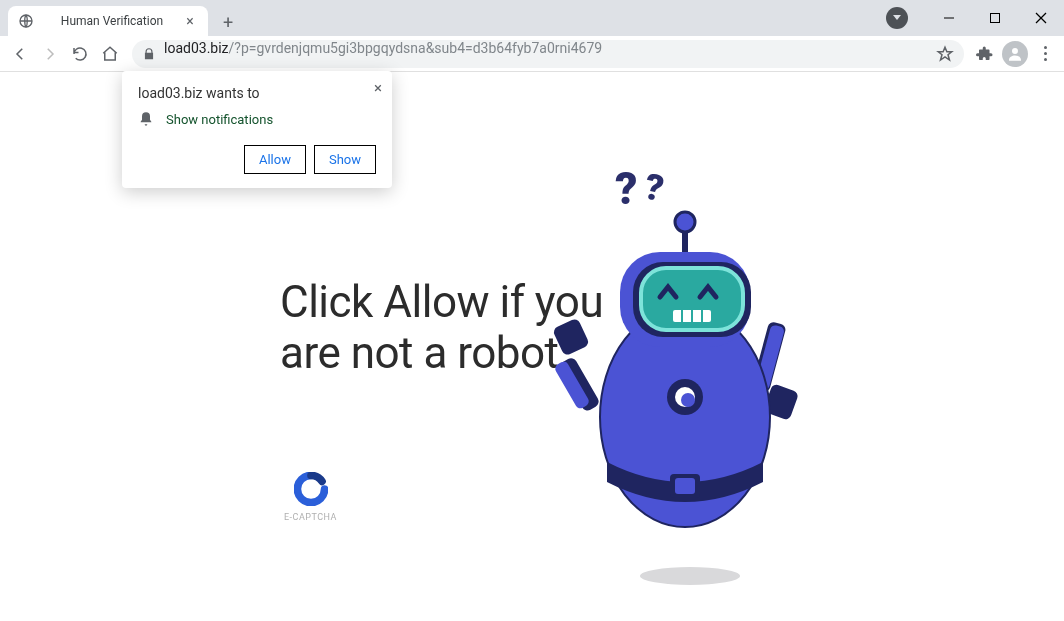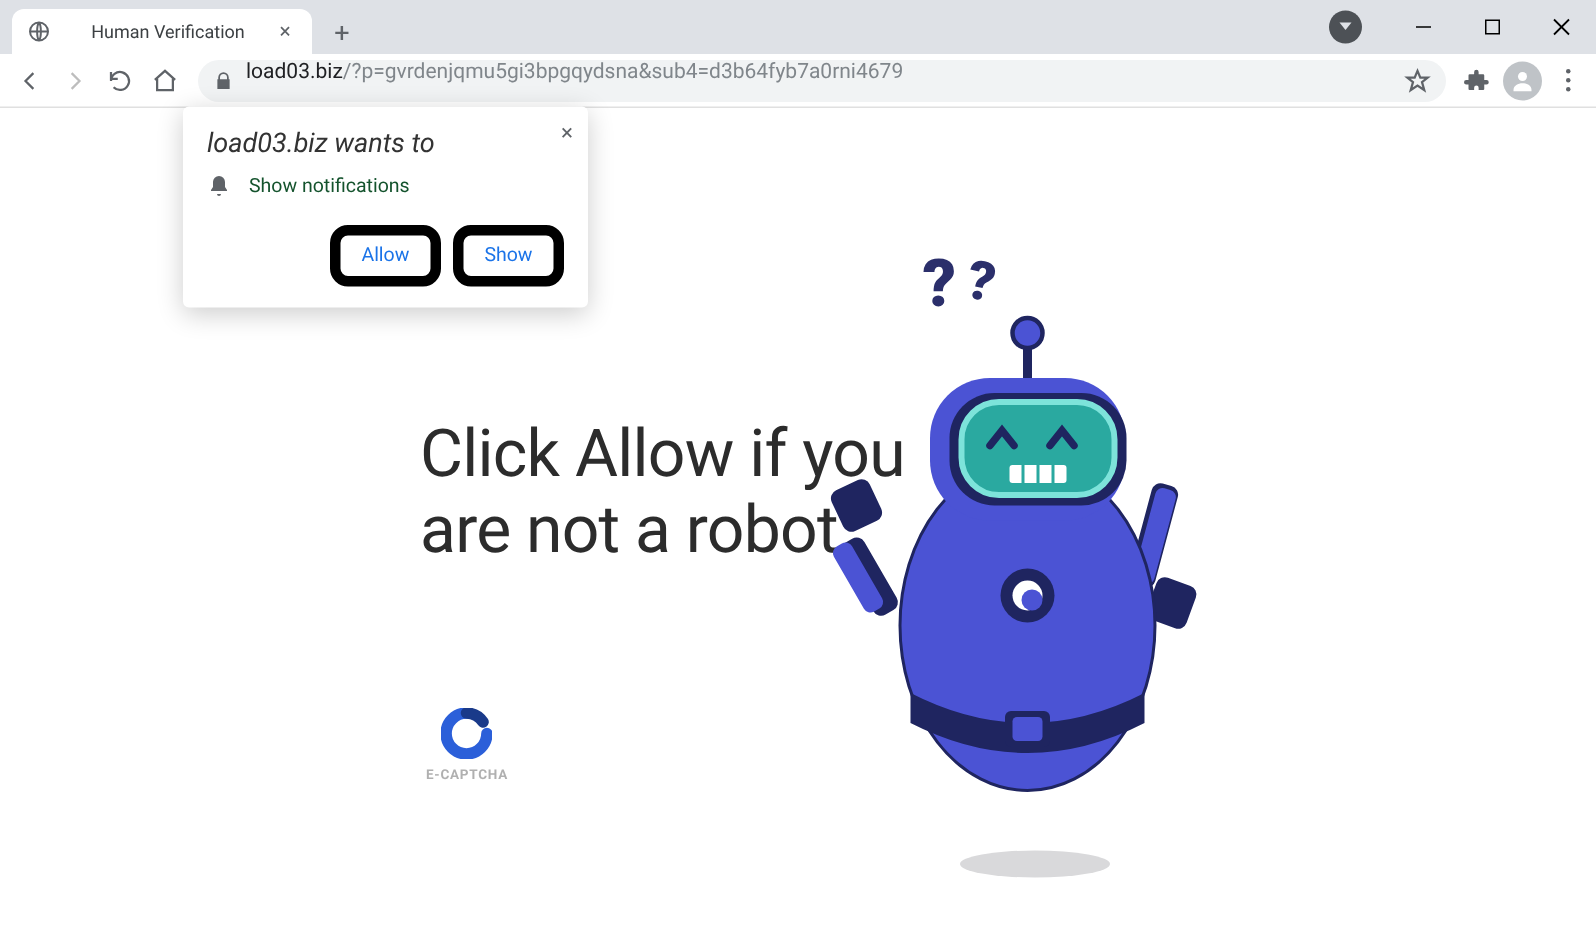--- a/index.html
+++ b/index.html
@@ -35,31 +35,31 @@
     .avatar svg { fill:#fff; width:18px; }
     .menu-dots { width:18px; display:flex; flex-direction:column; align-items:center; gap:3px; padding:4px;}
     .menu-dots span { width:3px; height:3px; background:#5f6368; border-radius:50%; }
     
     
     .content { position:relative; width:100%; height: calc(621px - 36px - 36px); background:#fff; }
     
     
     .perm-popup { position:absolute; left: 122px; top: -1px; width: 270px; background:#fff; border-radius:4px; box-shadow: 0 4px 18px rgba(0,0,0,0.2); padding: 14px 16px 14px 16px; z-index:10; }
     .perm-close { position:absolute; top:8px; right:10px; color:#5f6368; font-size:15px; cursor:pointer; }
-    .perm-title { font-size:18px; color:#333; margin-bottom:10px;font-style:italic; }
+    .perm-title { font-size:14px; color:#333; margin-bottom:10px; }
     .perm-row { display:flex; align-items:center; gap:12px; margin-bottom:18px; }
     .perm-row .bell { width:16px; color:#5f6368; display:flex; }
     .perm-row .txt { font-size:13px; color:#14532d; }
     .perm-btns { display:flex; justify-content:flex-end; gap:8px; }
-    .perm-btn { border:7px solid #000000; background:#fff; color:#1a73e8; font-size:13px; padding:6px 14px; border-radius:12px; cursor:pointer; }
+    .perm-btn { border:1px solid #000000; background:#fff; color:#1a73e8; font-size:13px; padding:6px 14px; border-radius:0; cursor:pointer; }
     .hero-text-wrap { position:absolute; left:280px; top:205px; width:340px;}
     .hero-text-wrap h1 { font-size:44px; font-weight:400; color:#2c2c2c; line-height:1.15; letter-spacing:-0.5px;}
     .captcha-badge { position:absolute; left:284px; top:400px; display:flex; flex-direction:column; align-items:center; gap:6px;}
     .captcha-c { width:34px; height:34px; }
-    .captcha-label { font-size:9px; color:#b0b0b0; letter-spacing:0.5px; font-weight:700;}
+    .captcha-label { font-size:9px; color:#b0b0b0; letter-spacing:0.5px; font-weight:400;}
     
     .robot-wrap { position:absolute; left:545px; top:90px; width:280px; height:420px; }
     .qmarks { position:absolute; left:70px; top:0; }
     .shadow-ellipse { position:absolute; left:95px; top:405px; width:100px; height:18px; background:#d9d9db; border-radius:50%; }
   </style>
 </head>
 <body>
 
 <div class="titlebar">
   <div class="tabs-area">

